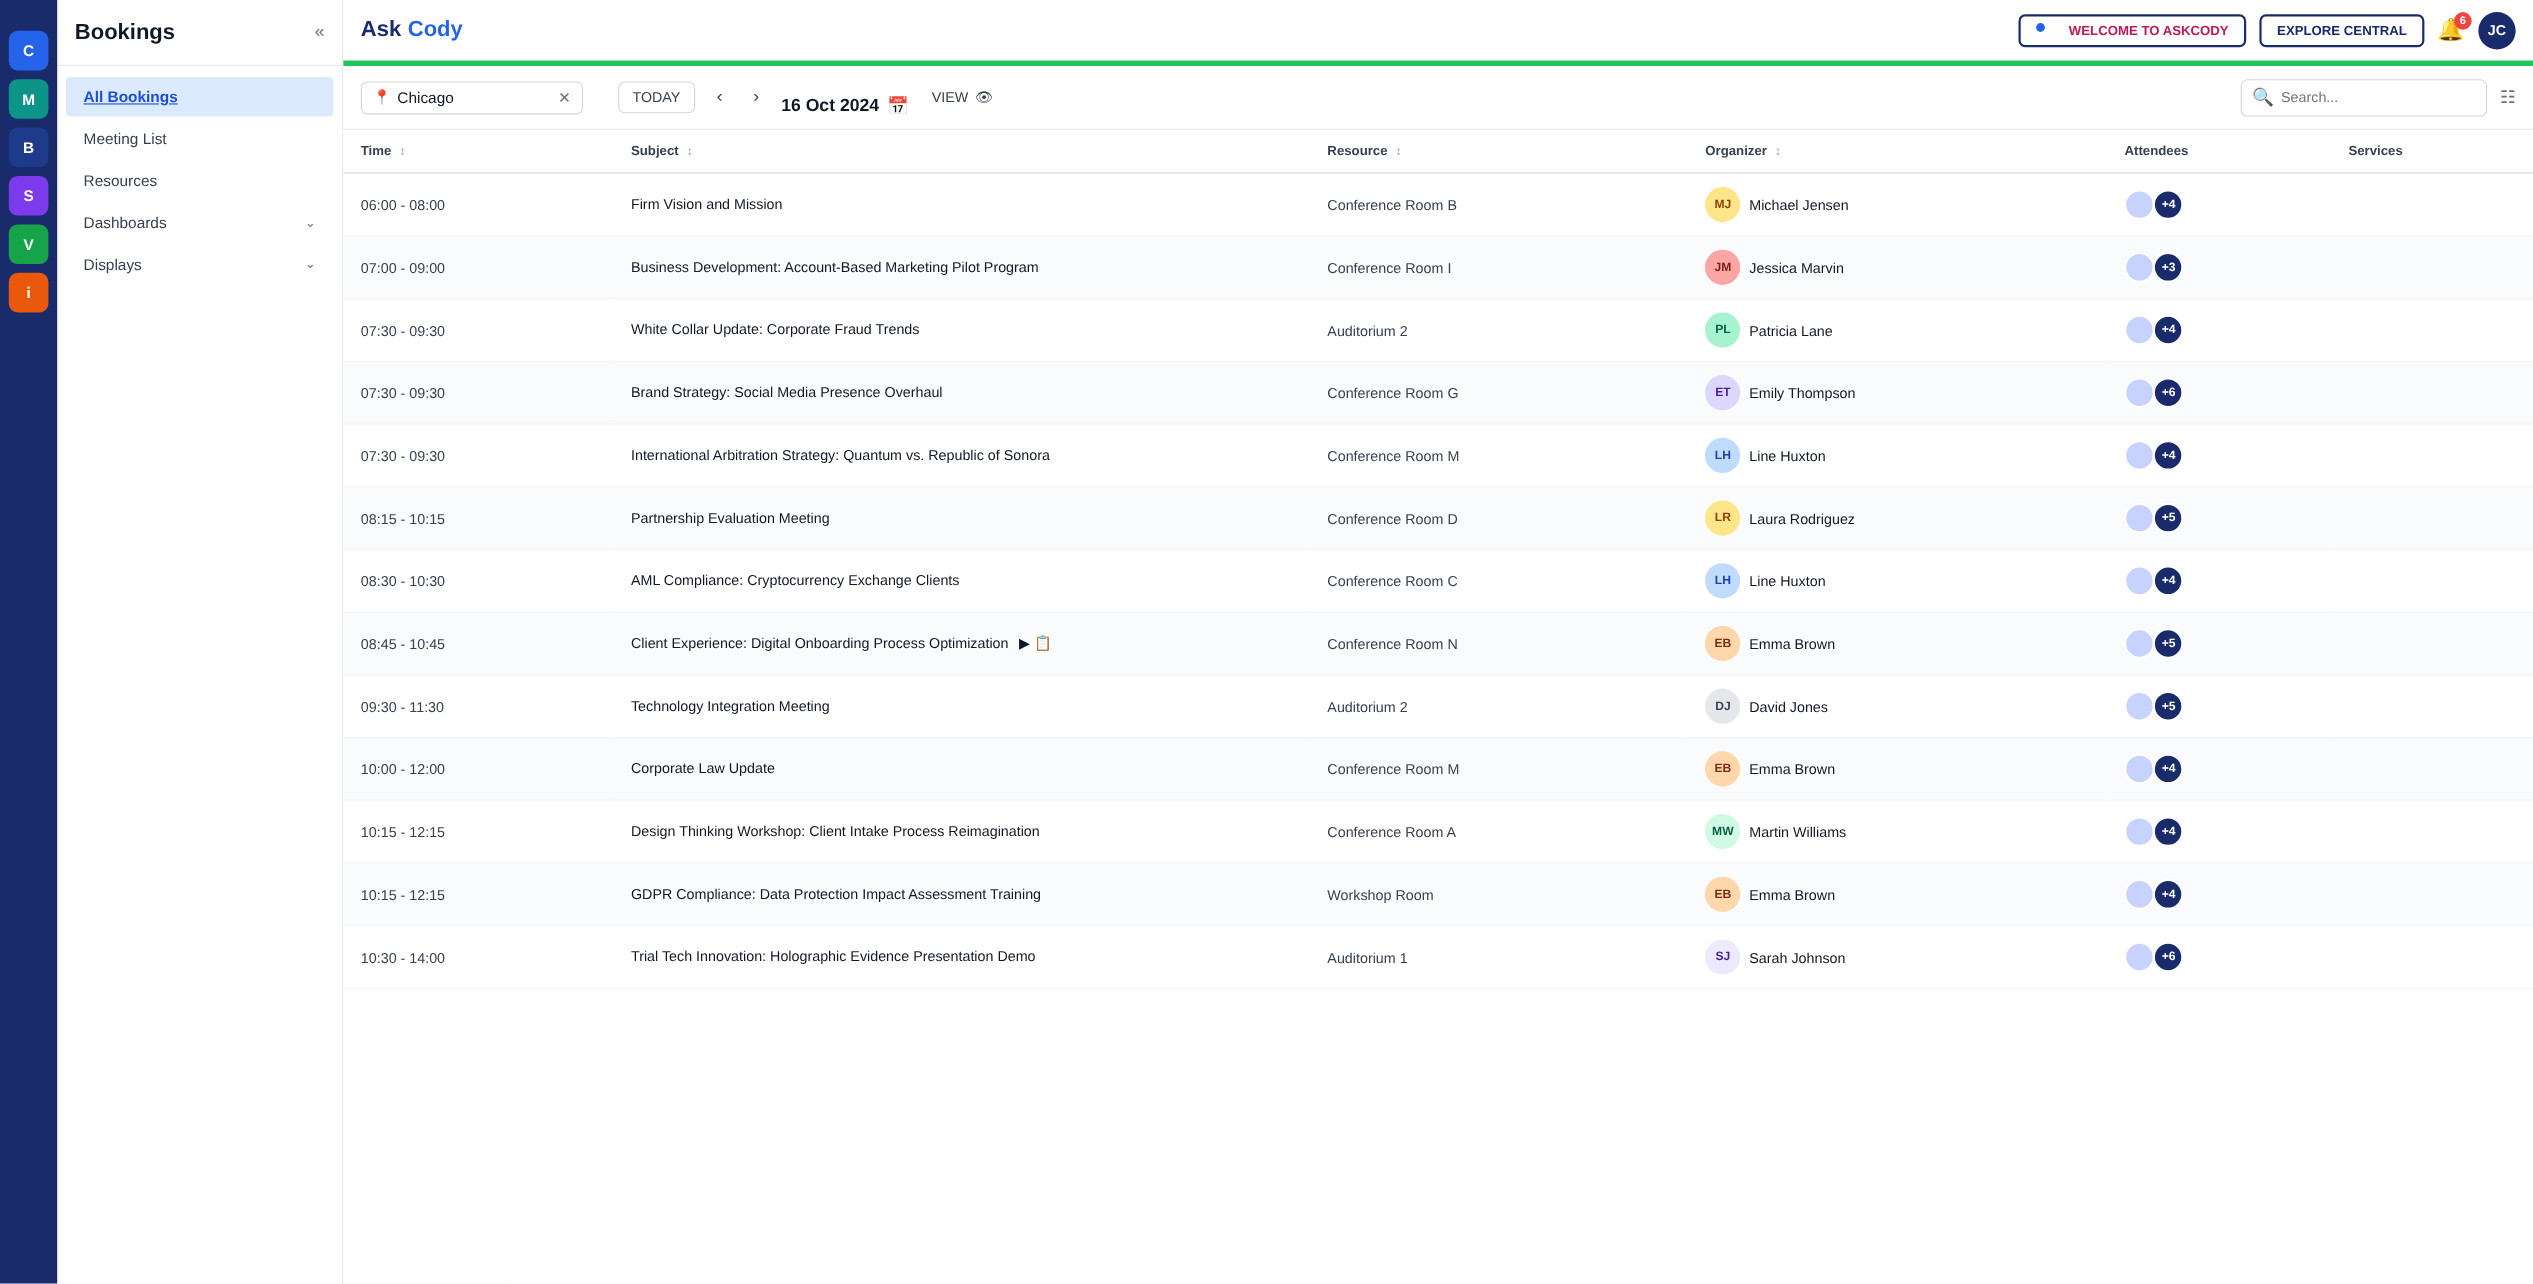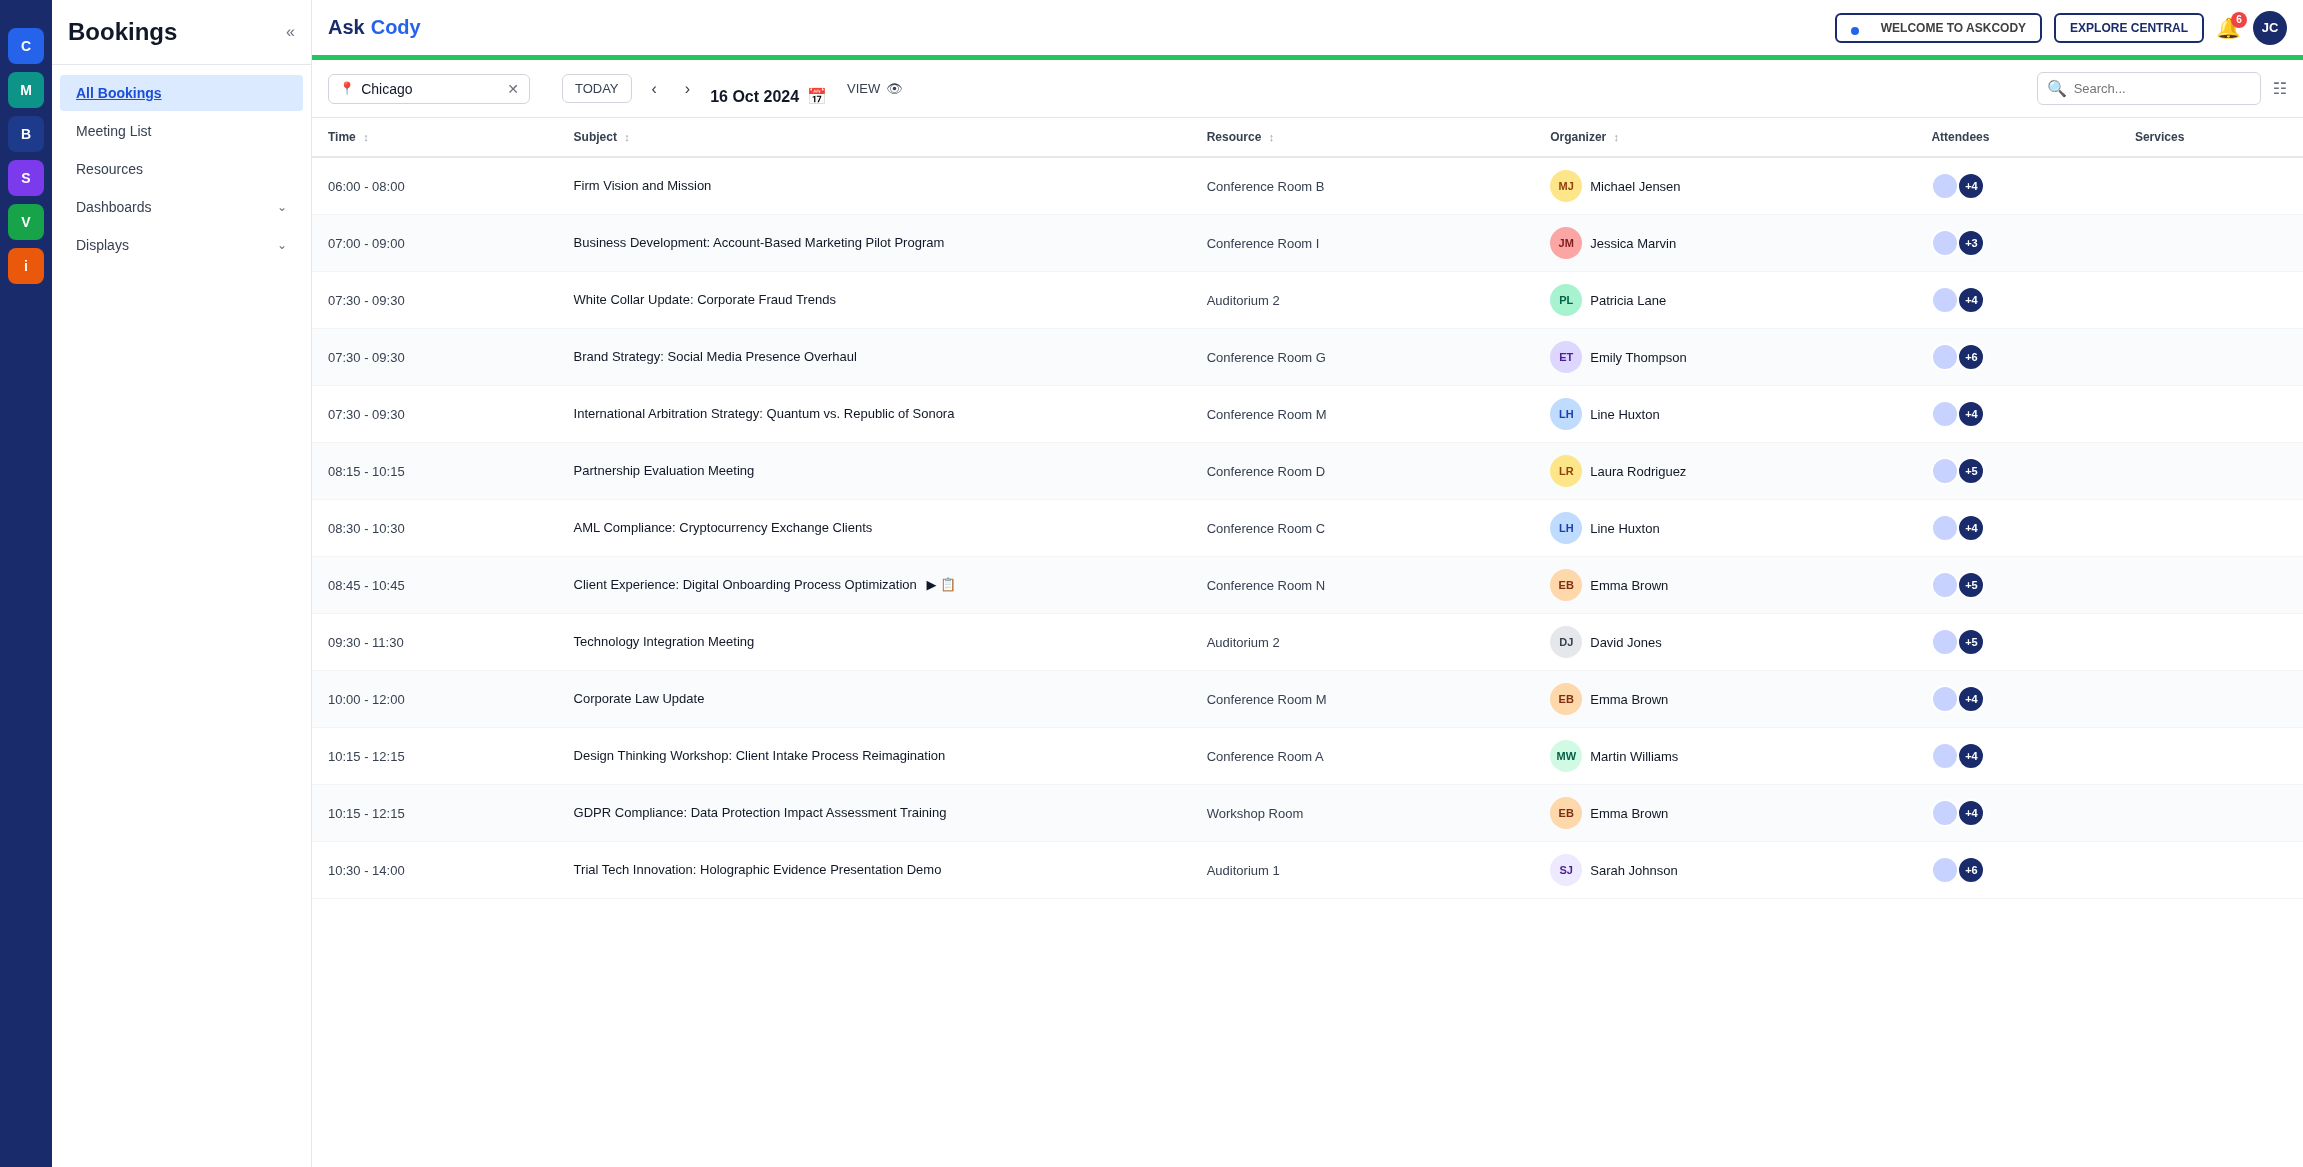--- a/index.html
+++ b/index.html
@@ -47,21 +47,21 @@
       flex-shrink: 0;
     }
     .sidebar-header {
       display: flex;
       align-items: center;
       justify-content: space-between;
       padding: 18px 16px;
       border-bottom: 1px solid #e5e7eb;
     }
     .sidebar-title {
-      font-size: 24px;
+      font-size: 20px;
       font-weight: 700;
       color: #111827;
     }
     .sidebar-collapse-btn {
       background: none; border: none; cursor: pointer;
       color: #6b7280; font-size: 16px;
     }
     .sidebar-nav { padding: 8px 0; }
     .sidebar-item {
       display: flex; align-items: center; justify-content: space-between;
@@ -98,24 +98,24 @@
       flex-shrink: 0;
     }
     .top-bar-logo {
       display: flex; align-items: center; gap: 6px;
       font-size: 20px; font-weight: 800;
     }
     .top-bar-logo .ask { color: #1a2b6b; }
     .top-bar-logo .cody { color: #2563eb; }
     .top-bar-right { display: flex; align-items: center; gap: 12px; }
     .welcome-btn {
-      display: flex; align-items: flex-end; gap: 22px;
+      display: flex; align-items: flex-start; gap: 22px;
       border: 2px solid #1a2b6b; border-radius: 6px;
       padding: 6px 14px; cursor: pointer;
-      font-size: 12px; font-weight: 700; color: #404040;
+      font-size: 12px; font-weight: 700; color: #be185d;
       background: white;
     }
     .welcome-btn .dot { width: 8px; height: 8px; background: #2563eb; border-radius: 50%; }
     .explore-btn {
       border: 2px solid #1a2b6b; border-radius: 6px;
       padding: 6px 14px; cursor: pointer;
       font-size: 12px; font-weight: 700; color: #1a2b6b;
       background: white;
     }
     .notif-btn {

